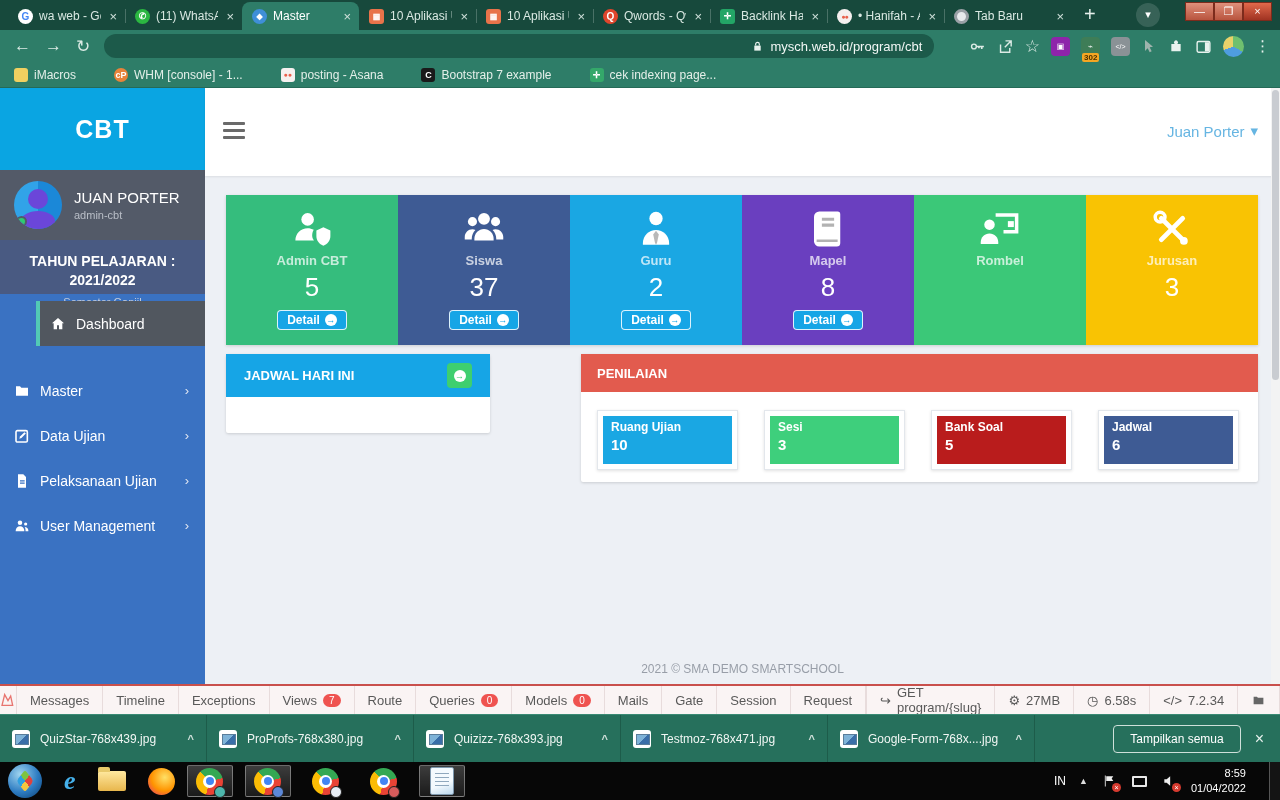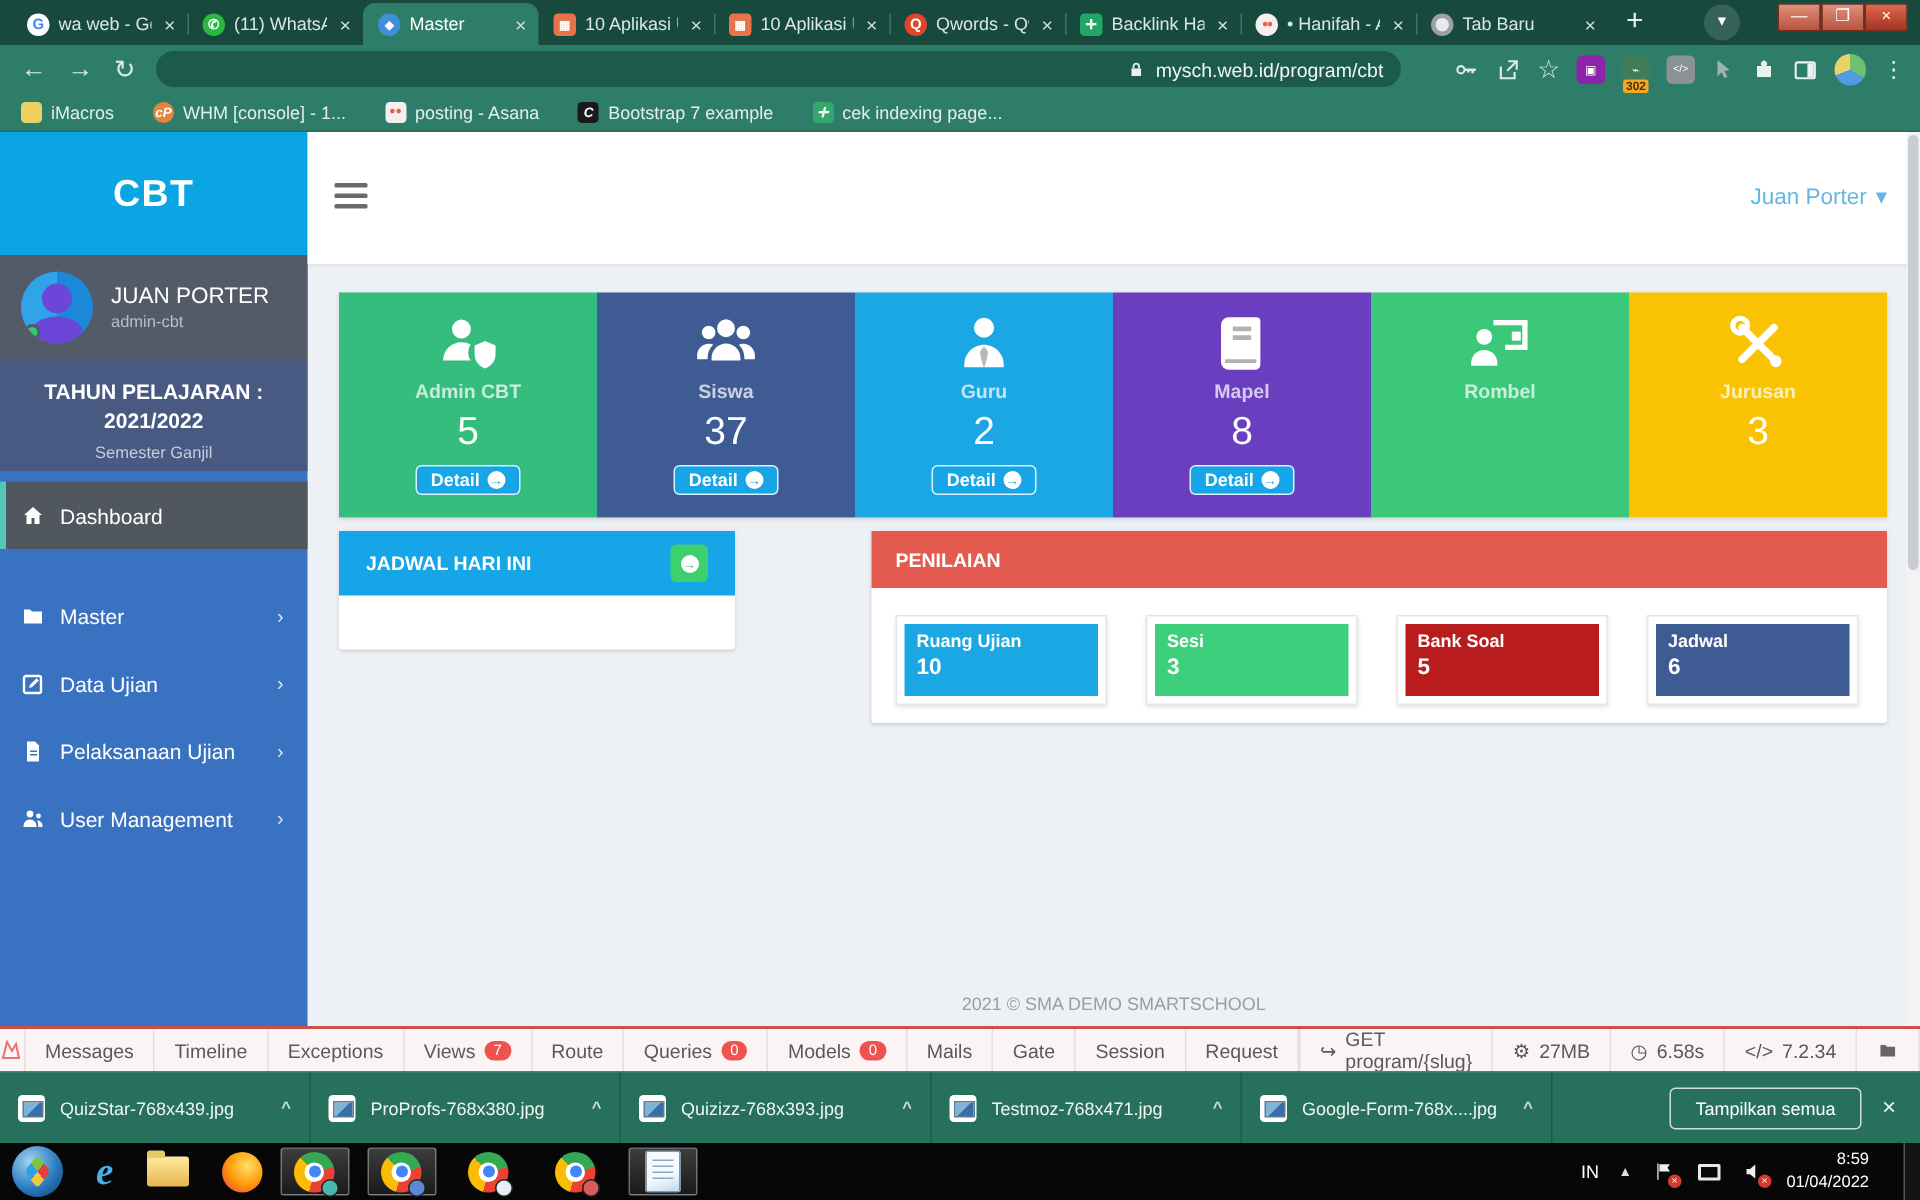--- a/index.html
+++ b/index.html
@@ -31,42 +31,42 @@
   .win-btn.close { background:linear-gradient(#e2694b,#a03322); }
 
   .toolbar { position:absolute; top:30px; left:0; width:1280px; height:32px; background:#2e7d68; display:flex; align-items:center; color:#e8f2ee; }
   .nav-ico { font-size:17px; margin-left:14px; color:#dcebe5; }
   .urlbar { display:flex; align-items:center; gap:8px; margin-left:14px; width:830px; height:24px; border-radius:13px; background:#1c5a4a; padding:0 12px; color:#f2f7f5; font-size:13px;justify-content:flex-end; }
   .toolbar-right { display:flex; align-items:center; gap:11px; margin-left:auto; margin-right:10px; }
   .ext-square { width:19px; height:19px; border-radius:4px; display:flex; align-items:center; justify-content:center; font-size:8px; color:#fff; position:relative; }
   .badge-302 { position:absolute; bottom:-6px; left:1px; background:#f5a623; color:#4a3000; font-size:8px; font-weight:bold; padding:0 2px; border-radius:2px; }
   .avatar-chrome { width:21px; height:21px; border-radius:50%; background:conic-gradient(#6fc06f 0 120deg,#4f9de0 120deg 250deg,#e8d26a 250deg 360deg); }
 
-  .bookmarks { position:absolute; top:62px; left:0; width:1280px; height:26px; background:#2e7d68; display:flex; gap:26px; padding-left:14px; color:#e4efe9; font-size:12px; border-bottom:1px solid #256a57; }
+  .bookmarks { position:absolute; top:62px; left:0; width:1280px; height:26px; background:#2e7d68; display:flex; gap:38px; padding-left:14px; color:#e4efe9; font-size:12px; border-bottom:1px solid #256a57; }
   .bm { display:flex; align-items:center; gap:6px; }
-  .bm-ico { width:14px; height:14px; border-radius:3px; display:flex; align-items:center; justify-content:center; font-size:9px; font-weight:bold; color:#fff;font-style:italic; }
+  .bm-ico { width:14px; height:14px; border-radius:3px; display:flex; align-items:center; justify-content:center; font-size:9px; font-weight:bold; color:#fff; }
 
   
   .viewport { position:absolute; top:88px; left:0; width:1280px; height:626px; background:#edf0f5; overflow:hidden; }
 
   .sidebar { position:absolute; left:0; top:0; width:205px; height:596px; background:#3a72c2; color:#fff; }
   .brand { height:82px; background:#0aa5e2; display:flex; align-items:center; justify-content:center; font-size:25px; font-weight:bold; letter-spacing:1px; color:#fff; }
   .userbox { height:70px; background:#535a68; display:flex; align-items:center; gap:12px; padding:0 14px; }
   .uavatar { width:48px; height:48px; border-radius:50%; background:linear-gradient(90deg,#31a3e8 50%,#1b88d8 50%); position:relative; flex:0 0 48px; overflow:hidden; }
   .uavatar .head { position:absolute; left:14px; top:8px; width:20px; height:20px; border-radius:50%; background:#6b46d9; }
   .uavatar .body { position:absolute; left:7px; top:30px; width:34px; height:20px; border-radius:50% 50% 0 0; background:#6b46d9; }
   .status-dot { position:absolute; left:2px; bottom:2px; width:11px; height:11px; border-radius:50%; background:#2ecc71; border:2px solid #535a68; }
   .uname { font-size:15px; color:#fff; }
   .urole { font-size:11px; color:#b9bec7; margin-top:3px; }
-  .yearbox { height:74px; background:#495a82; text-align:center; padding-top:12px; }
+  .yearbox { height:54px; background:#495a82; text-align:center; padding-top:12px; }
   .yearbox .y1 { font-size:14px; font-weight:bold; line-height:1.35; }
   .yearbox .sem { font-size:11px; color:#c6cddb; margin-top:6px; }
   .menu { margin-top:7px; }
   .mitem { display:flex; align-items:center; gap:10px; height:45px; padding:0 14px; font-size:14px; color:#fff; position:relative; }
-  .mitem.active { background:#51575f; border-left:4px solid #52c9b5; padding-left:10px; }
+  .mitem.active { background:#51575f; border-left:4px solid #52c9b5; padding-left:10px;margin-left:36px; }
   .mitem .chev { position:absolute; right:16px; font-size:13px; color:#dfe6f2; }
   .mitem + .mitem { margin-top:0; }
   .menu .spacer { height:22px; }
   .micon { width:16px; height:16px; flex:0 0 16px; }
 
   .topnav { position:absolute; left:205px; top:0; width:1075px; height:88px; background:#fff; box-shadow:0 1px 2px rgba(0,0,0,.08); }
   .hamburger { position:absolute; left:18px; top:30px; width:22px; }
   .hamburger span { display:block; height:3px; background:#6a6a6a; margin:4px 0; border-radius:1px; }
   .usermenu { position:absolute; right:22px; top:34px; color:#66b5e2; font-size:15px; display:flex; align-items:center; gap:6px; }
 

